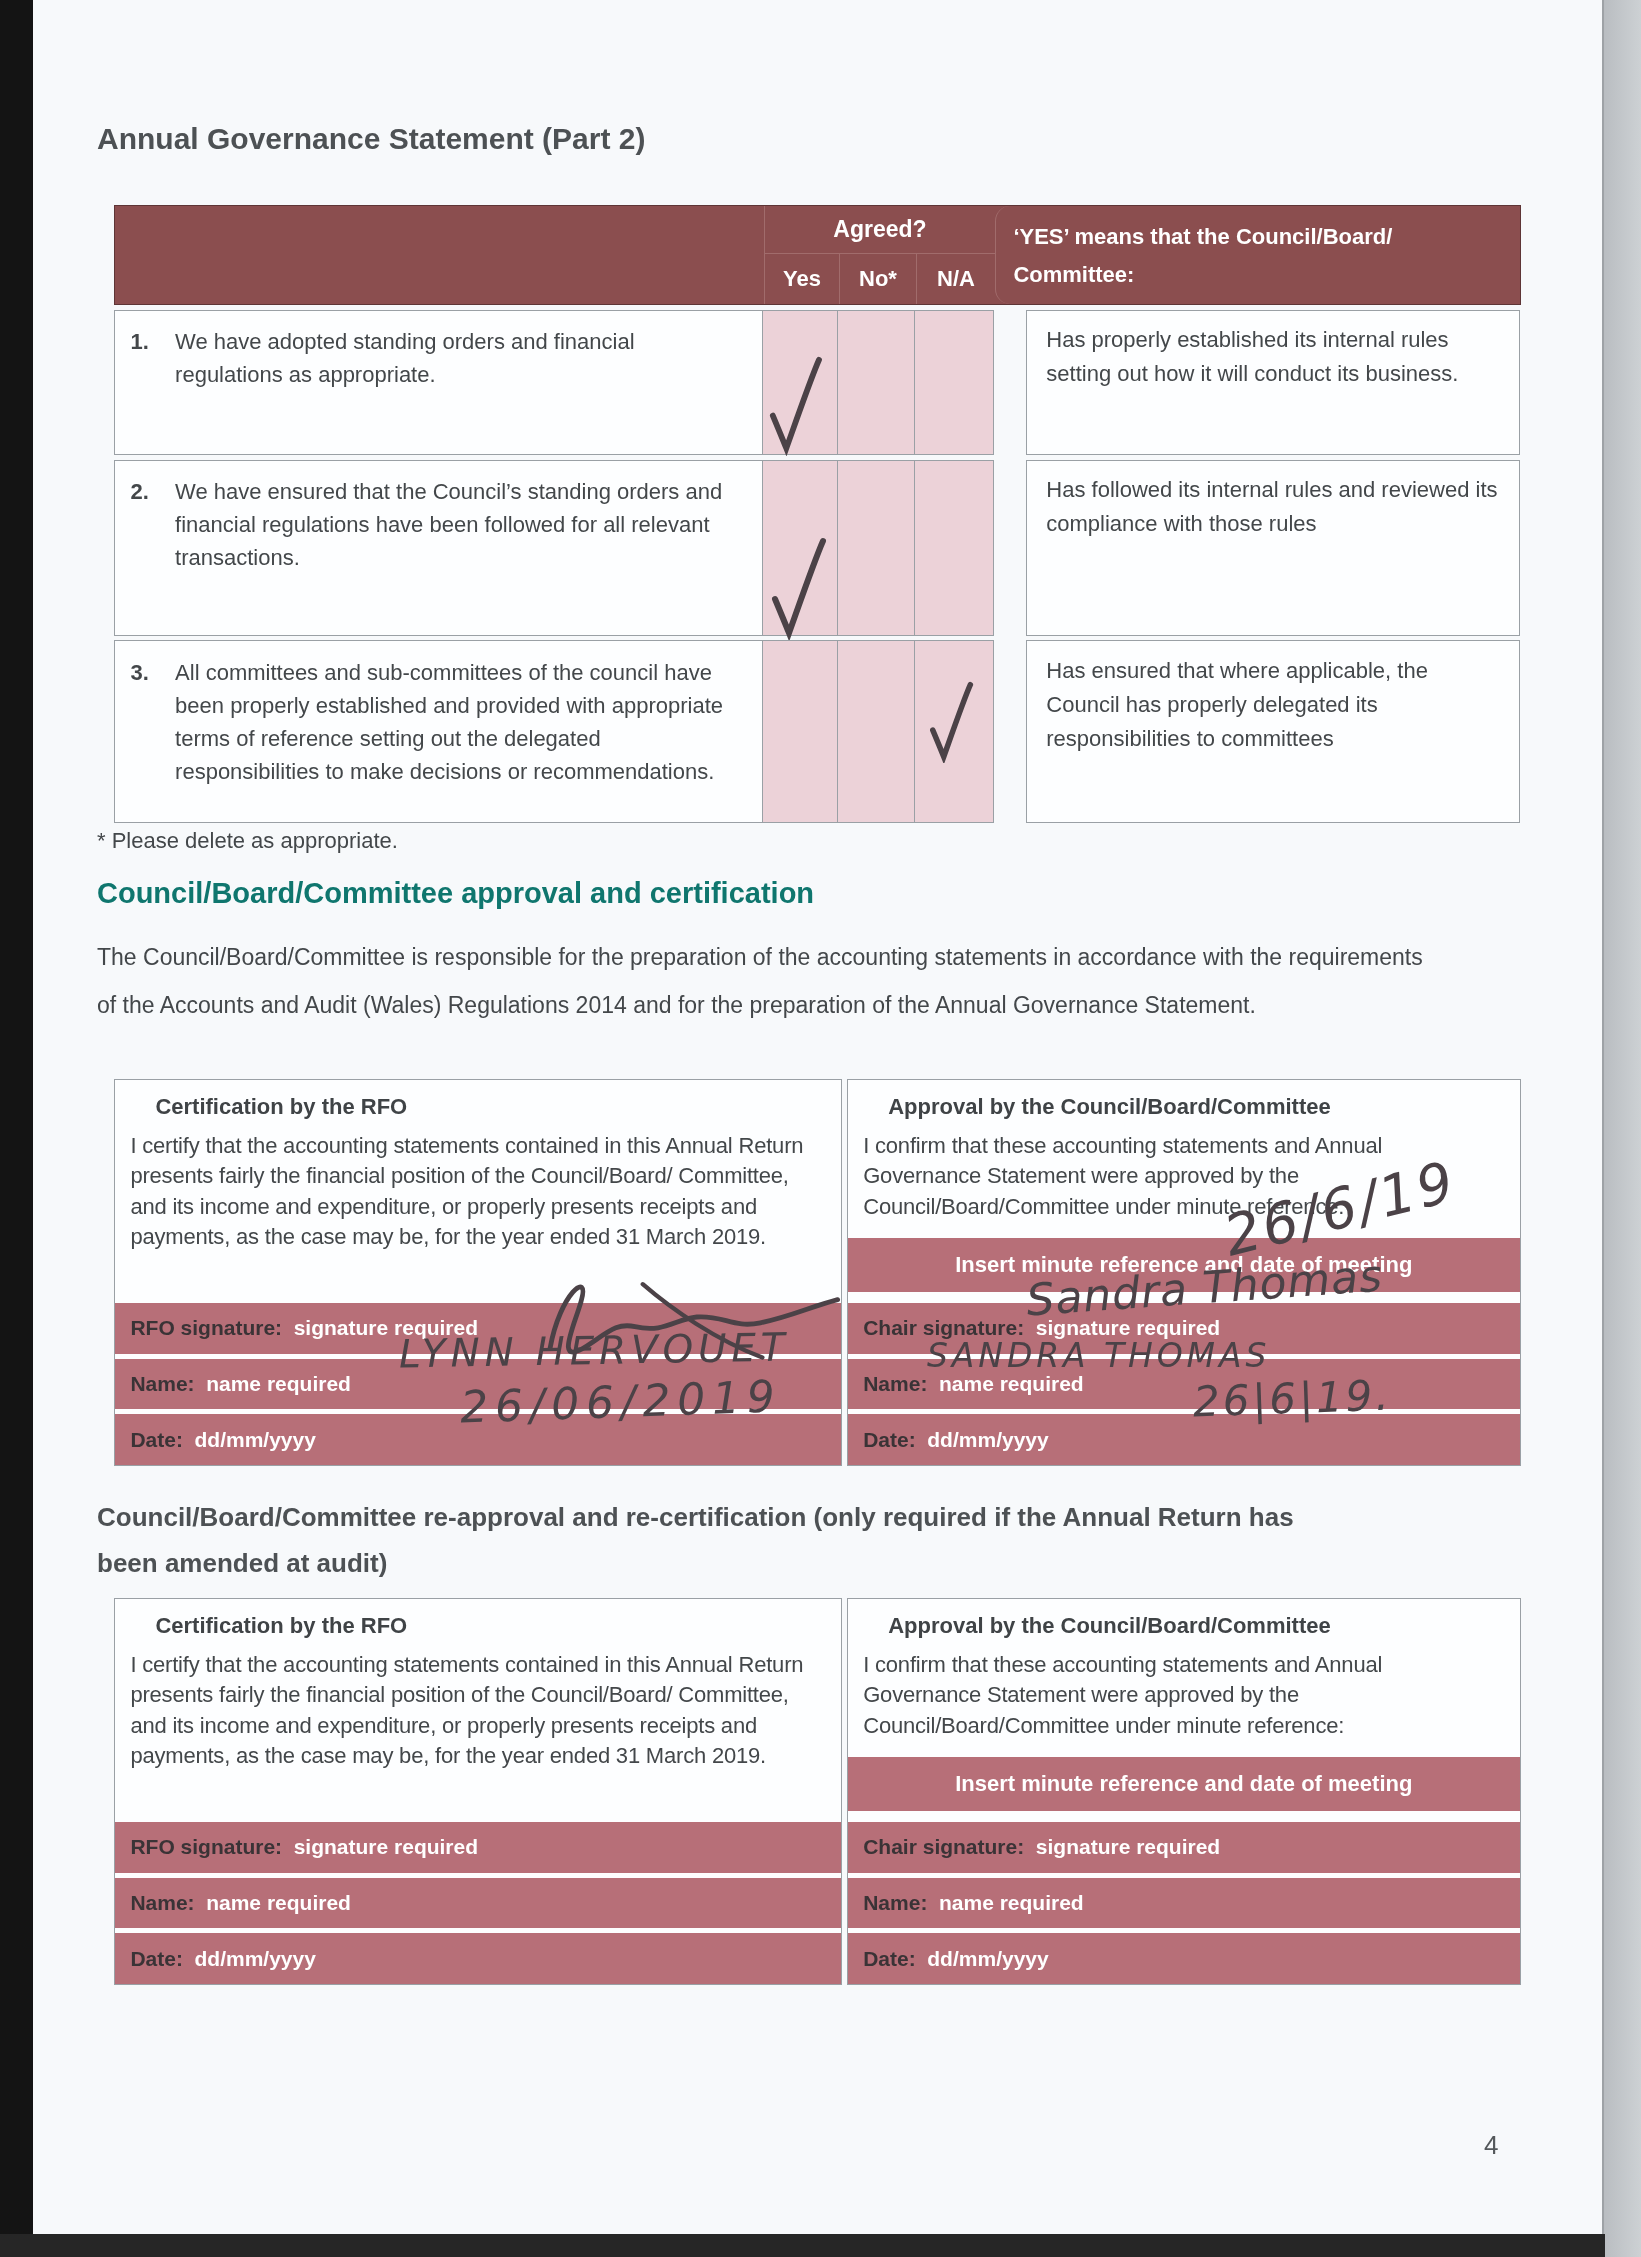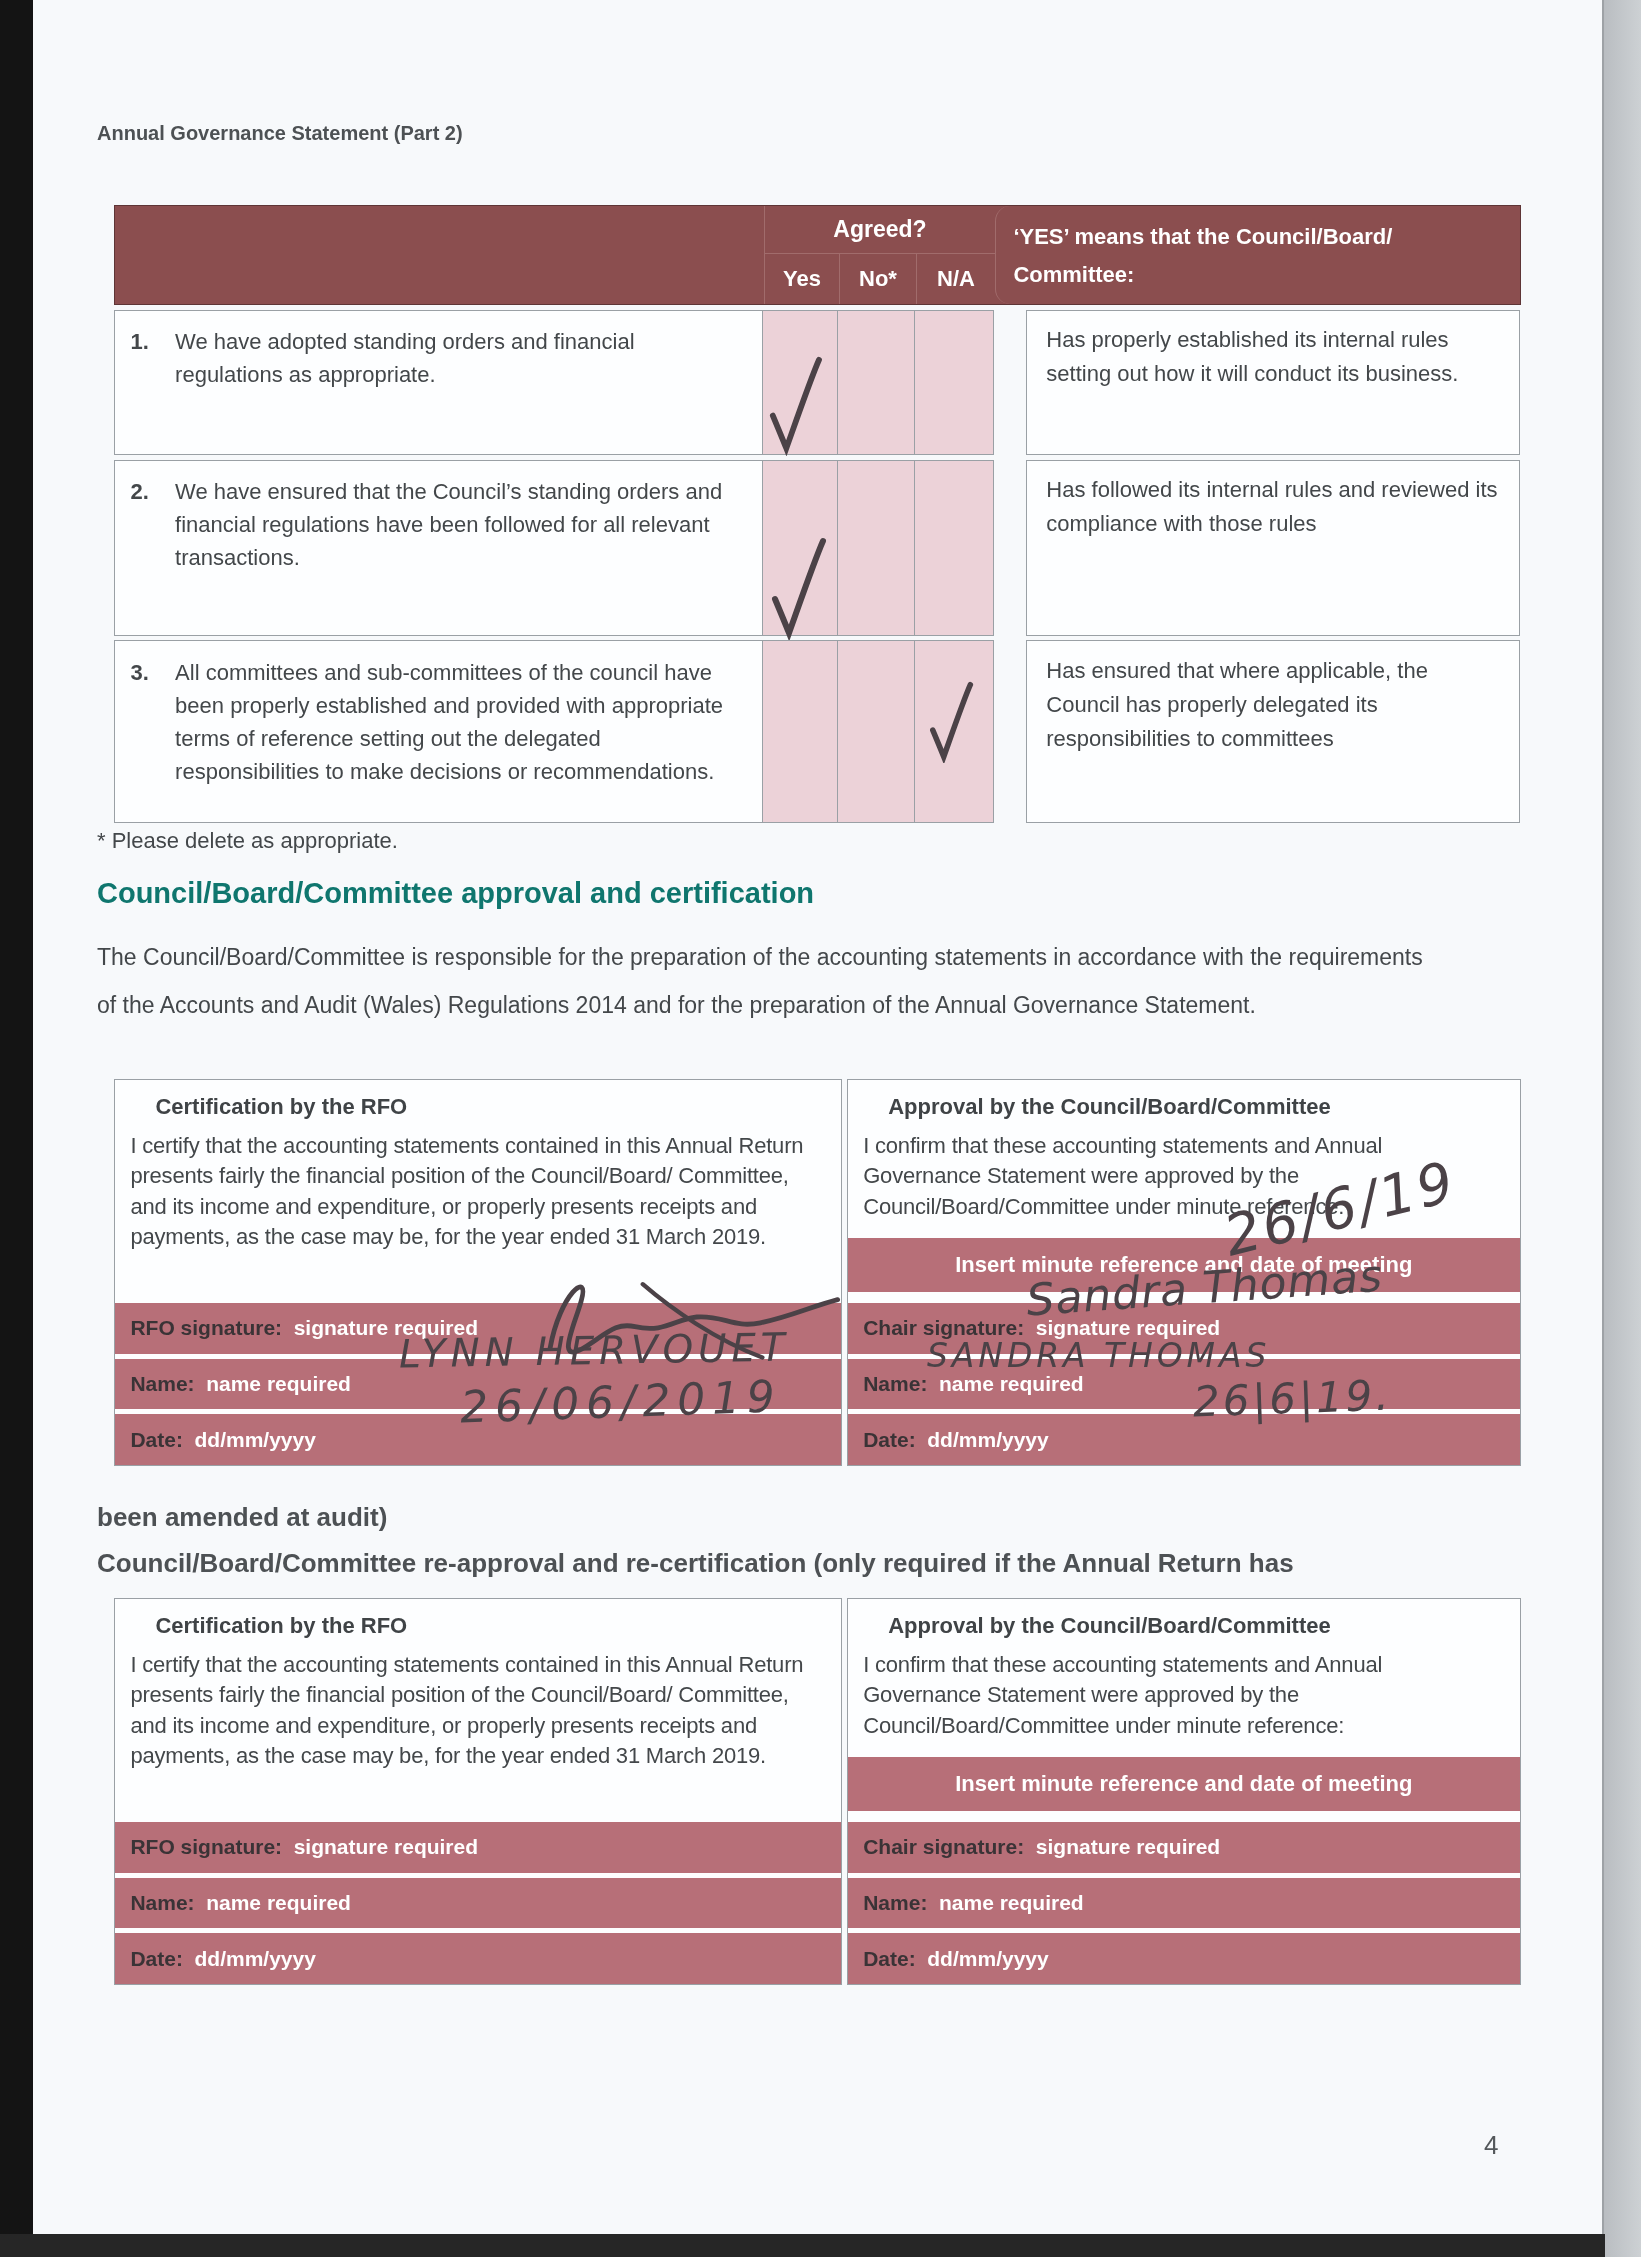--- a/index.html
+++ b/index.html
@@ -11,21 +11,21 @@
     overflow:hidden;
   }
   
   .edge-left{position:absolute;left:0;top:0;width:33px;height:2257px;background:#141414;}
   .edge-right{position:absolute;right:0;top:0;width:37px;height:2257px;background:linear-gradient(to right,#b9bdc1,#cdd1d4);}
   .edge-right-line{position:absolute;right:37px;top:0;width:1.9px;height:2257px;background:#9ea2a6;}
   .edge-bottom{position:absolute;left:0;bottom:0;height:23px;width:1605px;background:#262626;}
 
   .page-title{
     position:absolute;left:97px;top:122px;
-    font-size:20px;font-weight:bold;color:#4d5154;letter-spacing:0px;
+    font-size:30px;font-weight:bold;color:#4d5154;letter-spacing:0px;
   }
 
   
   .main-table{position:absolute;left:114px;top:205px;width:1407px;}
   .mt-header{
     display:grid;
     grid-template-columns:649px 75px 77px 79px 526px;
     grid-template-rows:48px 50px;
     background:#8b4e4f;color:#ffffff;
     border:1px solid #5e3536;
@@ -227,22 +227,22 @@
     </svg>
   </span>
   <span class="hw hw-chair-sig">Sandra Thomas</span>
   <span class="hw hw-name-l">LYNN HERVOUET</span>
   <span class="hw hw-date-l">26/06/2019</span>
   <span class="hw hw-name-r">SANDRA THOMAS</span>
   <span class="hw hw-date-r">26|6|19.</span>
 </div>
 
 <div class="h3">
+  <div>Council/Board/Committee re-approval and re-certification (only required if the Annual Return has</div>
   <div>been amended at audit)</div>
-  <div>Council/Board/Committee re-approval and re-certification (only required if the Annual Return has</div>
 </div>
 
 <div class="cert" style="top:1598px;">
   <div class="cert-col">
     <div class="cert-upper">
       <div class="cert-h">Certification by the RFO</div>
       <div class="cert-p">I certify that the accounting statements contained in this Annual Return presents fairly the financial position of the Council/Board/ Committee, and its income and expenditure, or properly presents receipts and payments, as the case may be, for the year ended 31 March 2019.</div>
     </div>
     <div class="band-row">
       <span class="band-label">RFO signature:</span>

